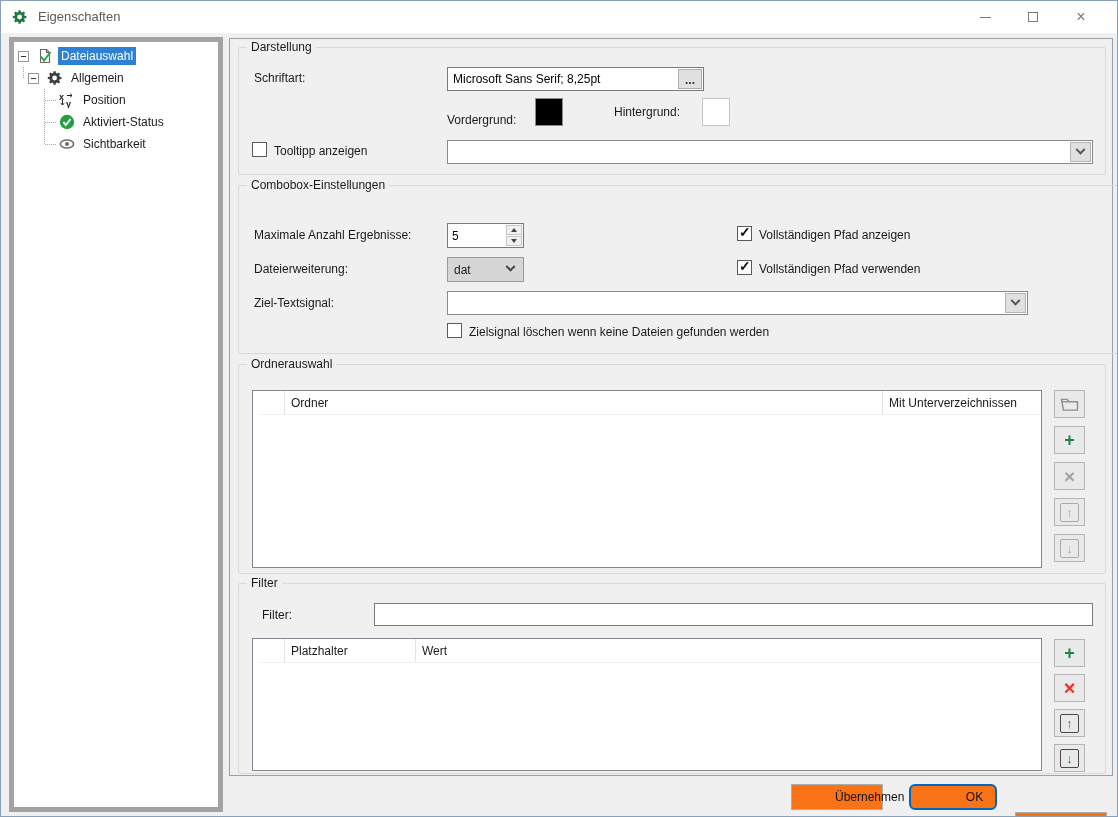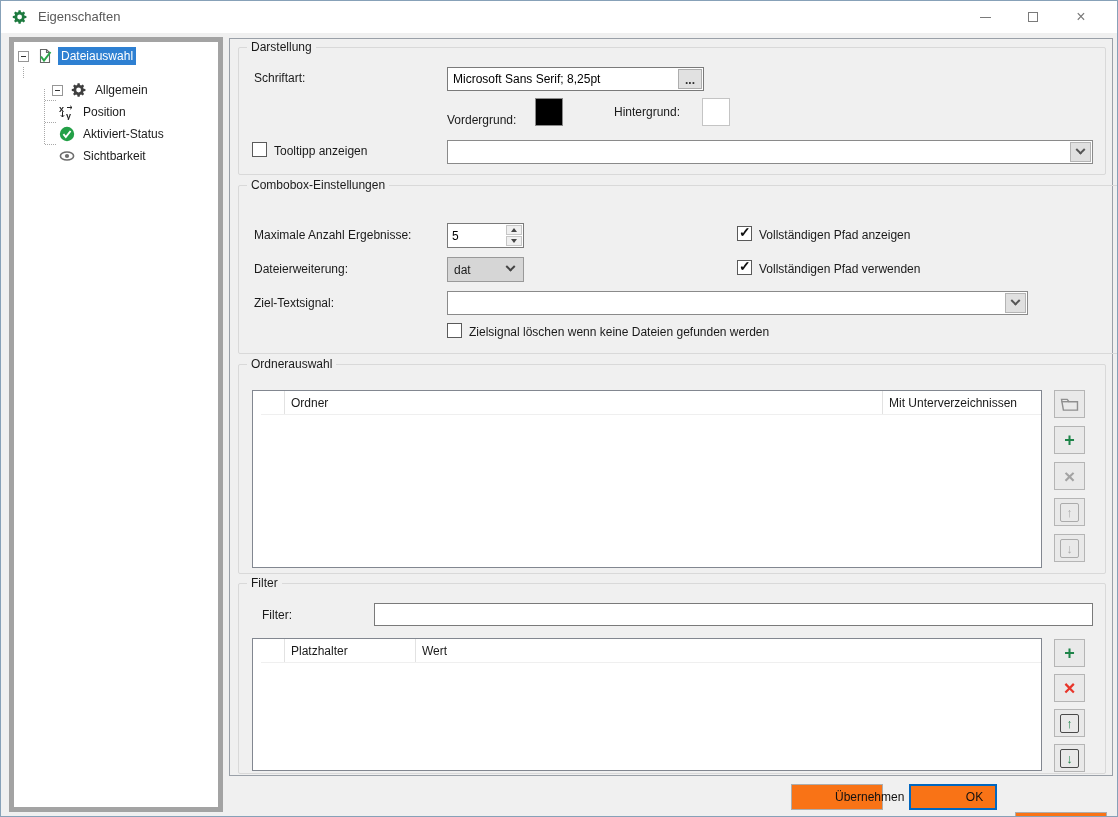--- a/index.html
+++ b/index.html
@@ -14,21 +14,21 @@
   .win-buttons { position:absolute; right:12px; top:0; height:32px; display:flex; }
   .win-btn { width:48px; height:32px; display:flex; align-items:center; justify-content:center; cursor:default; }
   .min-glyph { display:block; width:11px; height:1px; background:#7a7a7a; }
   .max-glyph { display:block; width:10px; height:10px; border:1px solid #7a7a7a; }
   .close-glyph { font-size:16px; color:#7a7a7a; line-height:16px; }
 
   
   .tree-panel { position:absolute; left:8px; top:36px; width:214px; height:775px; background:#fff; border:5px solid #a3a3a3; padding-top:3px; }
   .tree-row { height:22px; display:flex; align-items:center; white-space:nowrap; }
   .tree-row.lvl0 { padding-left:4px; }
-  .tree-row.lvl1 { padding-left:38px;margin-top:12px; }
+  .tree-row.lvl1 { padding-left:14px; }
   .tree-row.lvl2 { padding-left:44px; }
   .expander { width:11px; height:11px; border:1px solid #969696; background:#fff; position:relative; margin-right:7px; flex:none; }
   .expander .minus { position:absolute; left:2px; top:4px; width:5px; height:1px; background:#333; }
   .ticon { width:17px; height:17px; margin-right:5px; flex:none; display:flex; align-items:center; justify-content:center; }
   .ticon svg { width:16px; height:16px; }
   .tlabel { padding:2px 3px; }
   .tlabel.selected { background:#2e80d2; color:#fff; }
   .tree-line { position:absolute; border-left:1px dotted #a8a8a8; width:0; }
   .tree-hline { position:absolute; border-top:1px dotted #a8a8a8; height:0; }
 
@@ -281,16 +281,16 @@
       </div>
     <div class="list-btn" style="left:824px; top:670px;">
         <span class="arrow-boxed">↑</span>
       </div>
     <div class="list-btn" style="left:824px; top:705px;">
         <span class="arrow-boxed">↓</span>
       </div>
   </div>
 
   <button class="btn" style="left:790px; top:783px; width:92px; height:26px;">Übernehmen</button>
-  <button class="btn default" style="left:908px; top:783px; width:88px; height:26px;">OK</button>
+  <button class="btn default" style="left:908px; top:783px; width:88px; height:26px;border-radius:6px;">OK</button>
   <button class="btn" style="left:1014px; top:811px; width:92px; height:26px;">Abbrechen</button>
 
 </div>
 
 </body></html>

